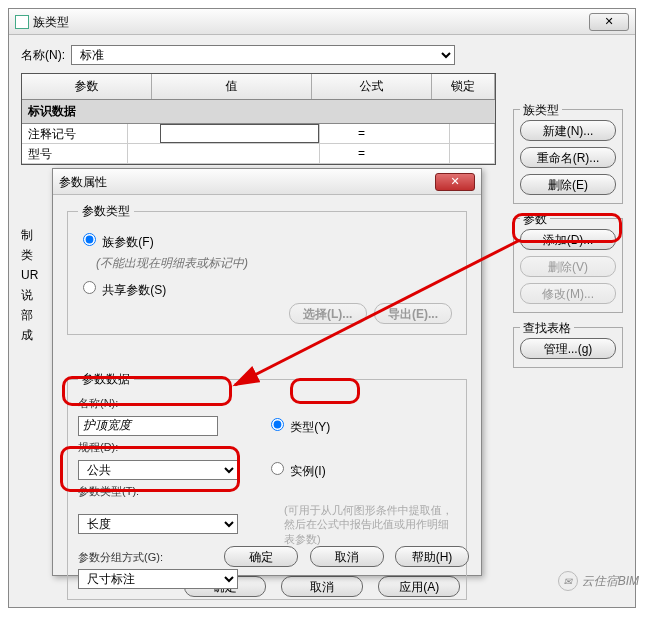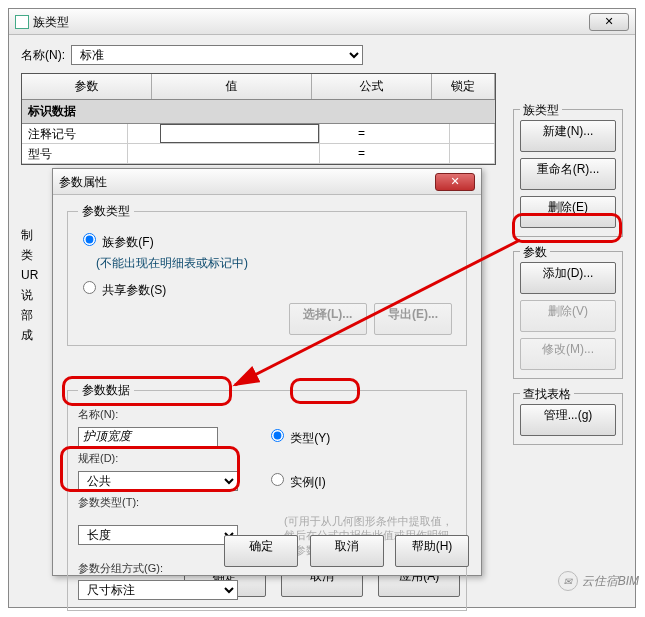--- a/index.html
+++ b/index.html
@@ -13,55 +13,55 @@
   .win-close { width: 40px; height: 18px; border:1px solid #888; border-radius:3px;
                background: linear-gradient(#f5f5f5,#d9d9d9); text-align:center; line-height:14px; font-size:11px; }
   .win-close.red { background: linear-gradient(#e07070,#c03030); color:#fff; border-color:#802020; }
 
   .outer { left:8px; top:8px; width:628px; height:600px; }
   .outer .body { padding: 10px 12px; position:relative; height:calc(100% - 26px); }
 
   .row { display:flex; align-items:center; gap:6px; margin-bottom:8px;}
   .label { white-space:nowrap; }
   select, input[type=text] { border:1px solid #7a7a7a; background:#fff; height:20px; padding:0 4px; }
-  select.wide { width: 292px; }
+  select.wide { width: 384px; }
   select.mid  { width: 160px; }
 
   
   .tbl { border:1px solid #555; background:#fff; width:475px; }
   .tbl .hdr { display:flex; background:linear-gradient(#fafafa,#e6e6e6); border-bottom:1px solid #888;}
   .tbl .hdr div { border-right:1px solid #aaa; padding:4px 6px; text-align:center; }
   .col-param { width:130px; } .col-val { width:160px; } .col-eq { width:120px; } .col-lock { flex:1; }
   .tbl .section { background:#d8d8d8; padding:3px 6px; font-weight:bold; border-bottom:1px solid #888; }
   .tbl .datarow { display:flex; border-bottom:1px solid #ccc; height:20px;gap:32px; }
   .tbl .datarow div { border-right:1px solid #ccc; padding:2px 6px; }
   .tbl .datarow .cell-input { flex:0 0 160px; padding:0; }
   .tbl .datarow .cell-input input { width:100%; height:100%; border:1px solid #555; }
 
   
   .sidecol { position:absolute; right:12px; top:74px; width:110px; display:flex; flex-direction:column; gap:14px; }
   .group { border:1px solid #aaa; padding:10px 6px 8px; position:relative; }
   .group .gtitle { position:absolute; top:-8px; left:6px; background:#f0f0f0; padding:0 3px; }
-  .btn { display:block; width:96px; height:32px; margin:0 auto 6px; border:1px solid #6a6a6a; border-radius:2px;
+  .btn { display:block; width:96px; height:21px; margin:0 auto 6px; border:1px solid #6a6a6a; border-radius:10px;
          background:linear-gradient(#fbfbfb,#dcdcdc); text-align:center; line-height:20px; cursor:pointer;}
   .btn:last-child { margin-bottom:0; }
   .btn.disabled { color:#999; border-color:#bbb; background:linear-gradient(#f3f3f3,#e8e8e8); }
   .btn.inline { display:inline-block; width:88px; margin:0 4px 0 0;font-weight:bold; }
 
   
   .bottombar { position:absolute; bottom:10px; left:0; right:0; text-align:center; }
   .bottombar .btn { display:inline-block; width:82px; margin:0 6px; }
 
   
   .inner { left:52px; top:168px; width:430px; height:408px; z-index:5; box-shadow:2px 2px 6px rgba(0,0,0,.3);}
   .inner .body { padding:8px 12px; position:relative; height:calc(100% - 26px); }
   fieldset.fs { border:1px solid #bbb; padding:8px 10px 10px; margin-bottom:8px; position:relative;}
   fieldset.fs legend { padding:0 4px; }
   .radio-row { margin:2px 0 4px; }
-  .hint { color:#0c4a6e; margin:0 16px 6px 18px; }
+  .hint { color:#737373; margin:0 16px 6px 18px;font-style:italic; }
   .small-hint { color:#aaa; font-size:11px; margin-left:18px; line-height:1.3; }
   .fs .btnrow { text-align:right; margin-top:4px;}
   .fs .btnrow .btn.inline { width:78px; }
   .param-grid { display:grid; grid-template-columns: 170px 1fr; column-gap:18px; row-gap:4px; align-items:center;}
   .param-grid label.cap { grid-column:1; font-size:11px; color:#333;}
   .param-grid .field { grid-column:1; }
   .param-grid .rcol { grid-column:2; }
   .chk { margin-left:18px; }
   .inner .bottombar { position:absolute; bottom:8px; right:12px; left:auto; text-align:right; }
   .inner .bottombar .btn { width:74px; margin:0 0 0 8px; }

